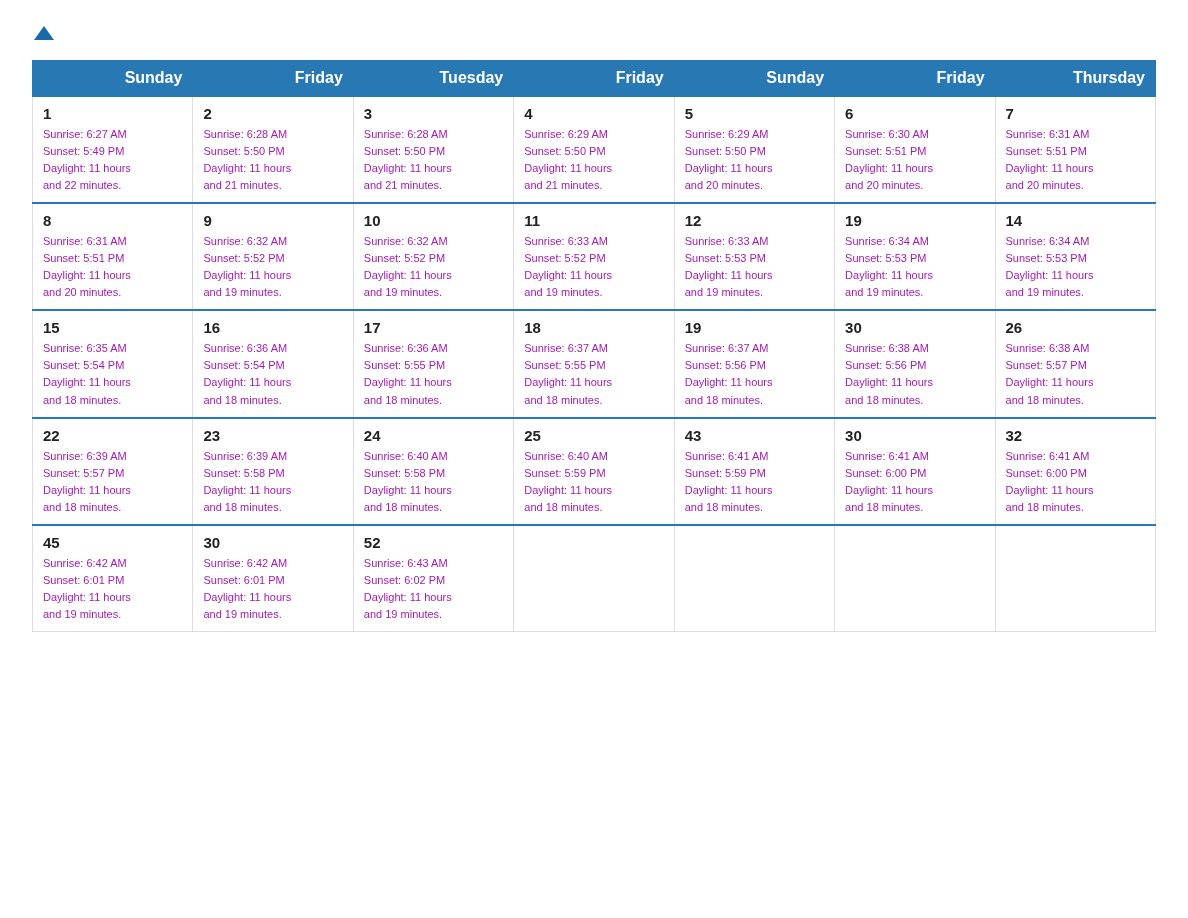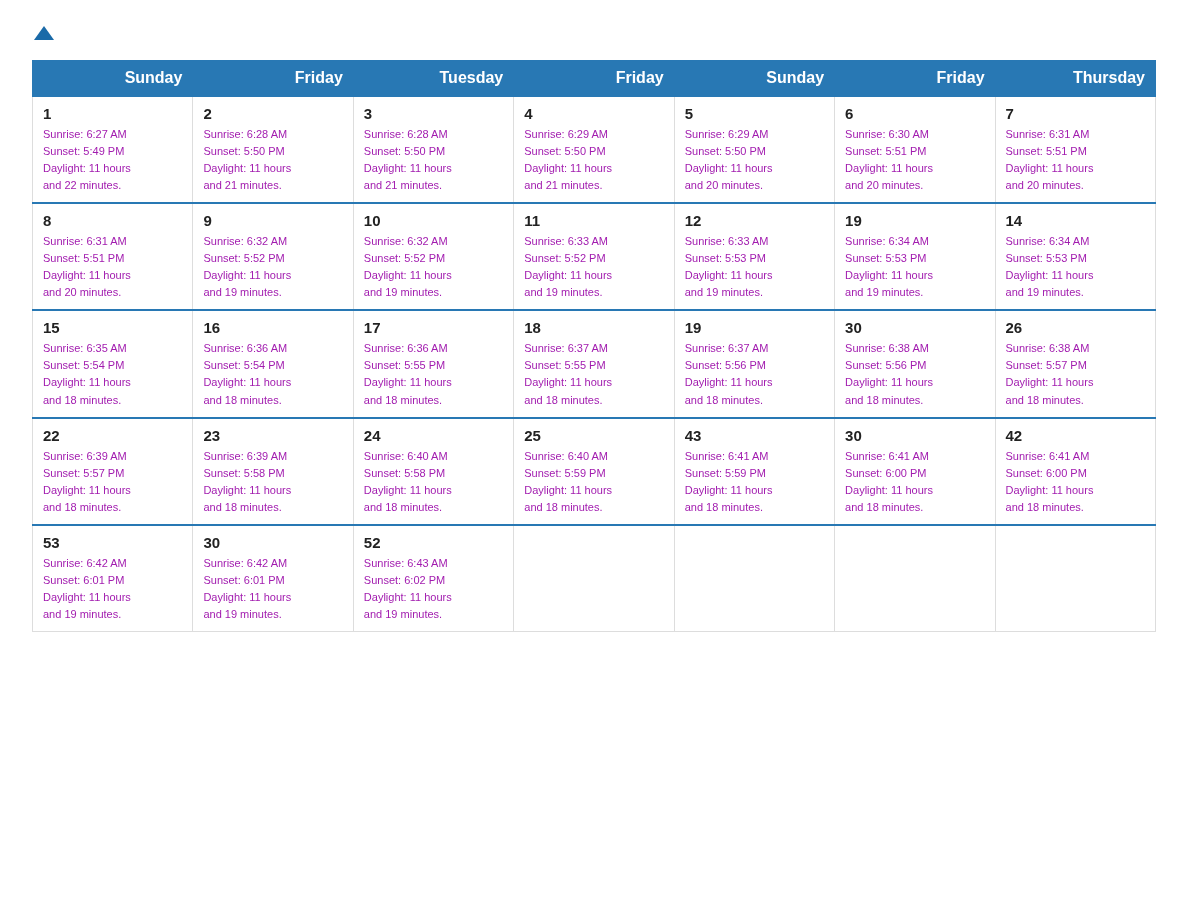--- a/index.html
+++ b/index.html
@@ -194,25 +194,25 @@
         <td><span class="day-num">23</span>
         <span class="day-detail">Sunrise: 6:39 AM<br>Sunset: 5:58 PM<br>Daylight: 11 hours<br>and 18 minutes.</span></td>
         <td><span class="day-num">24</span>
         <span class="day-detail">Sunrise: 6:40 AM<br>Sunset: 5:58 PM<br>Daylight: 11 hours<br>and 18 minutes.</span></td>
         <td><span class="day-num">25</span>
         <span class="day-detail">Sunrise: 6:40 AM<br>Sunset: 5:59 PM<br>Daylight: 11 hours<br>and 18 minutes.</span></td>
         <td><span class="day-num">43</span>
         <span class="day-detail">Sunrise: 6:41 AM<br>Sunset: 5:59 PM<br>Daylight: 11 hours<br>and 18 minutes.</span></td>
         <td><span class="day-num">30</span>
         <span class="day-detail">Sunrise: 6:41 AM<br>Sunset: 6:00 PM<br>Daylight: 11 hours<br>and 18 minutes.</span></td>
-        <td><span class="day-num">42</span>
+        <td><span class="day-num">32</span>
         <span class="day-detail">Sunrise: 6:41 AM<br>Sunset: 6:00 PM<br>Daylight: 11 hours<br>and 18 minutes.</span></td>
       </tr>
       <tr>
-        <td><span class="day-num">53</span>
+        <td><span class="day-num">45</span>
         <span class="day-detail">Sunrise: 6:42 AM<br>Sunset: 6:01 PM<br>Daylight: 11 hours<br>and 19 minutes.</span></td>
         <td><span class="day-num">30</span>
         <span class="day-detail">Sunrise: 6:42 AM<br>Sunset: 6:01 PM<br>Daylight: 11 hours<br>and 19 minutes.</span></td>
         <td><span class="day-num">52</span>
         <span class="day-detail">Sunrise: 6:43 AM<br>Sunset: 6:02 PM<br>Daylight: 11 hours<br>and 19 minutes.</span></td>
         <td class="empty-cell"></td>
         <td class="empty-cell"></td>
         <td class="empty-cell"></td>
         <td class="empty-cell"></td>
       </tr>

